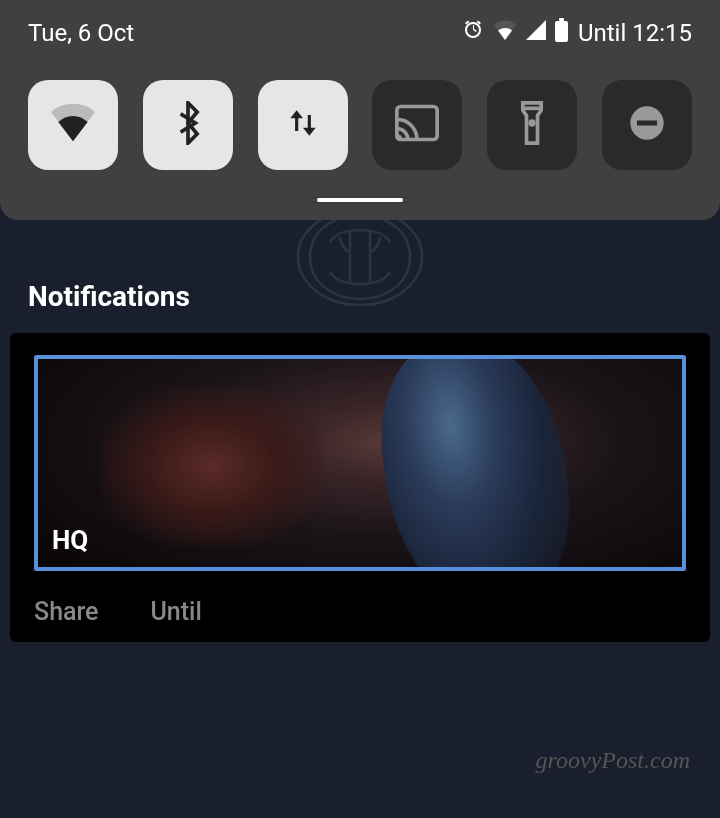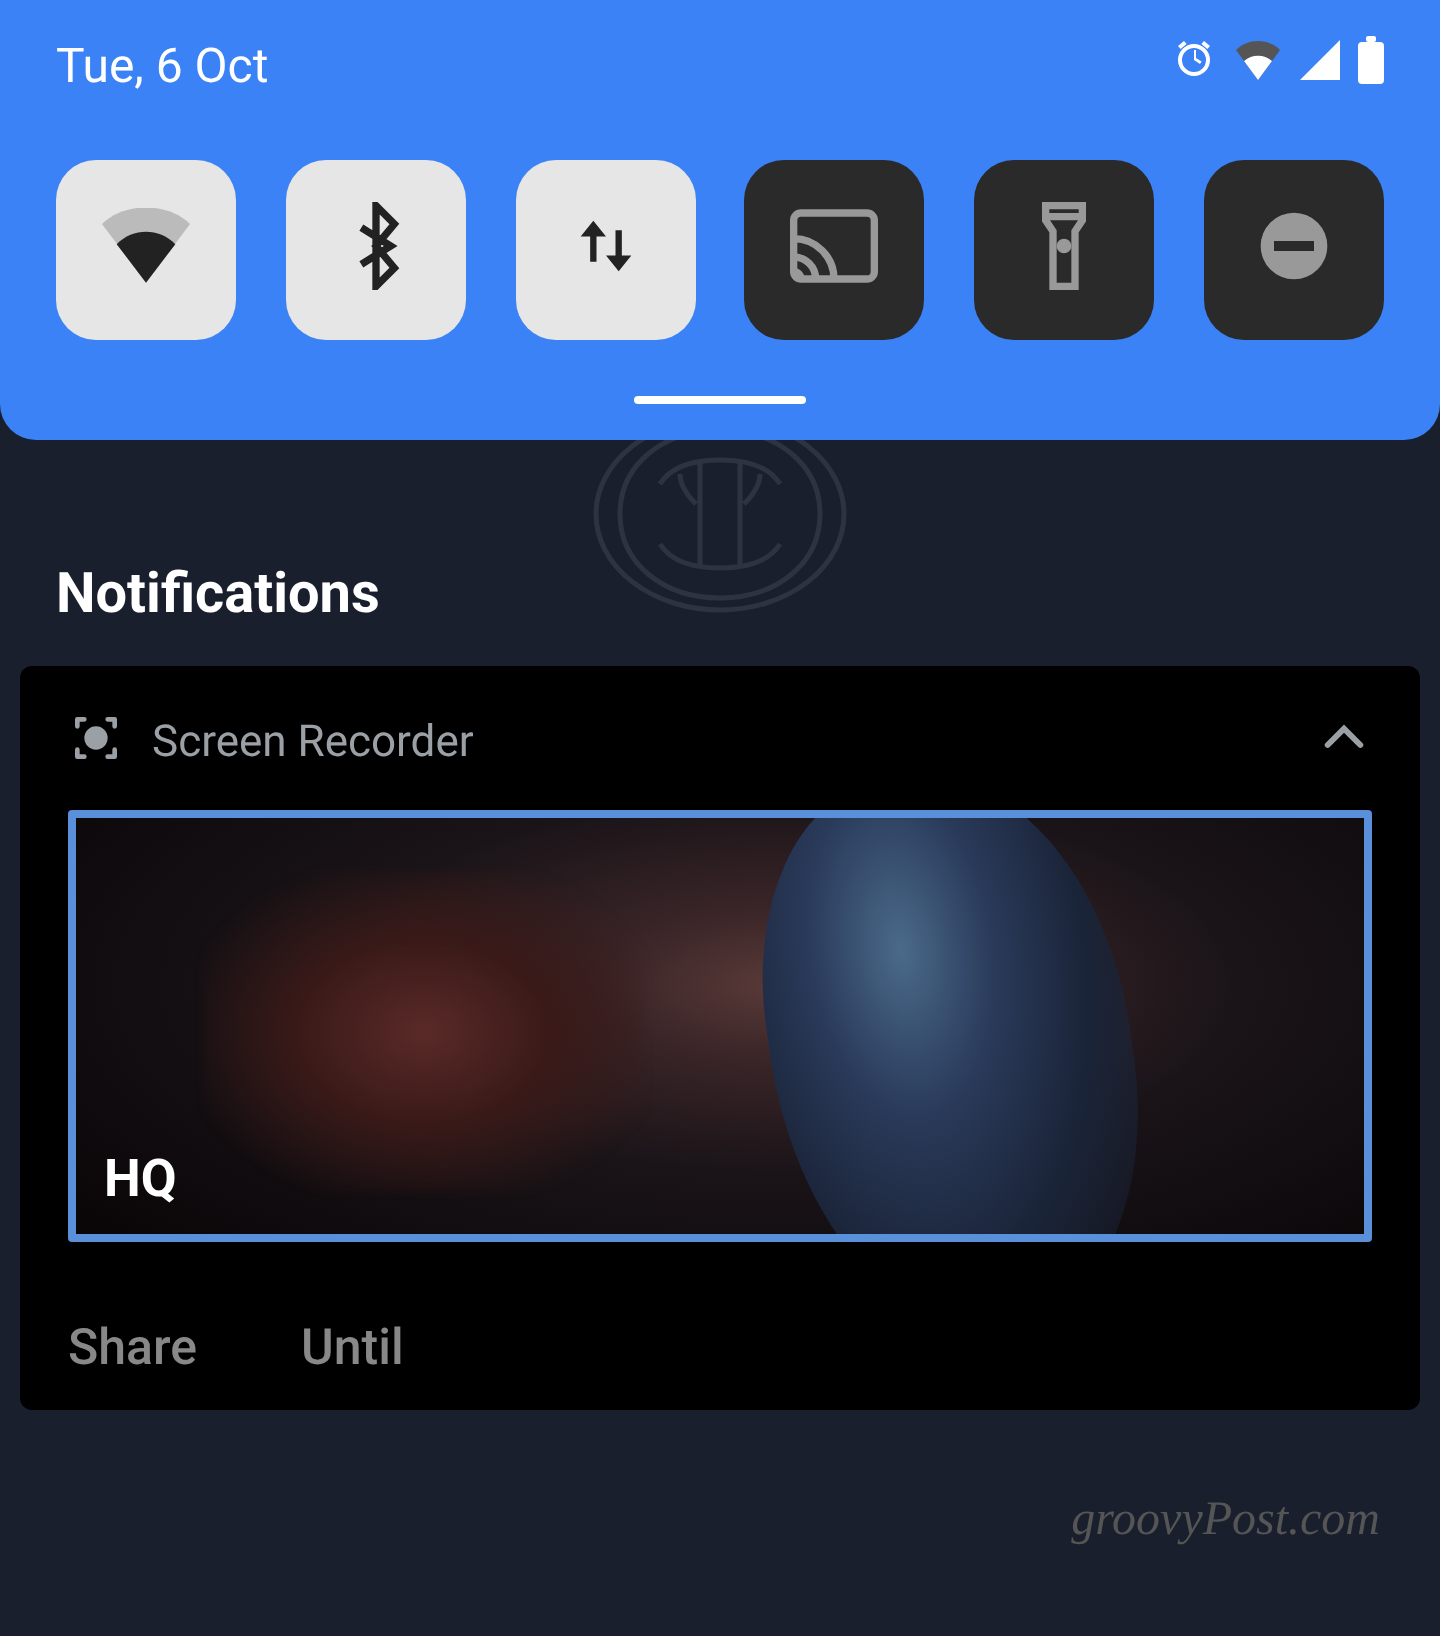--- a/index.html
+++ b/index.html
@@ -6,21 +6,21 @@
     body {
       width: 720px;
       height: 818px;
       background: #1a1f2e;
       font-family: -apple-system, BlinkMacSystemFont, 'Segoe UI', Roboto, sans-serif;
       color: #fff;
       overflow: hidden;
       position: relative;
     }
     .qs-panel {
-      background: #3b82f6;
+      background: #404040;
       padding: 18px 28px 18px 28px;
       border-radius: 0 0 18px 18px;
     }
     .status-bar {
       display: flex;
       justify-content: space-between;
       align-items: center;
       font-size: 24px;
       font-weight: 400;
       margin-bottom: 32px;
@@ -147,21 +147,20 @@
       display: flex;
       gap: 52px;
       margin-top: 26px;
       align-items: center;
     }
     .notif-action {
       font-size: 25px;
       font-weight: 500;
       color: #888;
       cursor: pointer;
-      margin-top: 13px;
     }
     .watermark {
       position: absolute;
       right: 30px;
       bottom: 44px;
       font-size: 24px;
       color: #555;
       font-family: Georgia, serif;
       font-style: italic;
       z-index: 10;
@@ -191,20 +190,21 @@
               <path d="M1 21L21 1v20H1z"></path>
             </svg>
         </span>
         <span>
           <svg width="13" height="24" viewBox="0 0 13 24" fill="#fff">
               <rect x="0" y="3" width="13" height="21" rx="2"></rect>
               <rect x="4" y="0" width="5" height="3" rx="1"></rect>
             </svg>
         </span>
       </div>
+      <span>Until 12:15</span>
     </div>
   </div>
 
   <div class="qs-tiles">
     <div class="qs-tile active">
       <span>
         <svg width="44" height="38" viewBox="0 0 24 20">
             <path d="M12 20L0 4C6-2 18-2 24 4L12 20z" fill="#bbb"></path>
             <path d="M12 20L4 9.5c4.5-4.5 11.5-4.5 16 0L12 20z" fill="#222"></path>
           </svg>
@@ -261,36 +261,20 @@
       <ellipse cx="80" cy="55" rx="62" ry="48"></ellipse>
       <path d="M30 55c0-25 22-42 50-42s50 17 50 42-22 42-50 42-50-17-50-42z"></path>
       <path d="M50 40c5-8 15-12 30-12s25 4 30 12M50 70c5 8 15 12 30 12s25-4 30-12"></path>
       <path d="M70 28v54M90 28v54M60 35c0 5 3 10 8 15M100 35c0 5-3 10-8 15"></path>
     </svg>
   </div>
   <div class="notifications-h">Notifications</div>
 </div>
 
 <div class="notif-card">
-  <div class="notif-head">
-    <div class="notif-head-left">
-      <span>
-        <svg width="28" height="28" viewBox="0 0 24 24" fill="none" stroke="#9aa0a6" stroke-width="2">
-          <circle cx="12" cy="12" r="4" fill="#9aa0a6"></circle>
-          <path d="M4 4v3M4 4h3M20 4v3M20 4h-3M4 20v-3M4 20h3M20 20v-3M20 20h-3" stroke-linecap="round"></path>
-        </svg>
-      </span>
-      <span class="notif-app">Screen Recorder</span>
-    </div>
-    <span>
-      <svg width="28" height="28" viewBox="0 0 24 24" fill="none" stroke="#9aa0a6" stroke-width="2.5" stroke-linecap="round">
-          <path d="M5 15l7-7 7 7"></path>
-        </svg>
-    </span>
-  </div>
 
 
   <div class="thumb-wrap">
     <div class="hq-badge">HQ</div>
   </div>
 
   <div class="notif-actions">
     <span class="notif-action">Share</span>
     <span class="notif-action">Until</span>
   </div>

